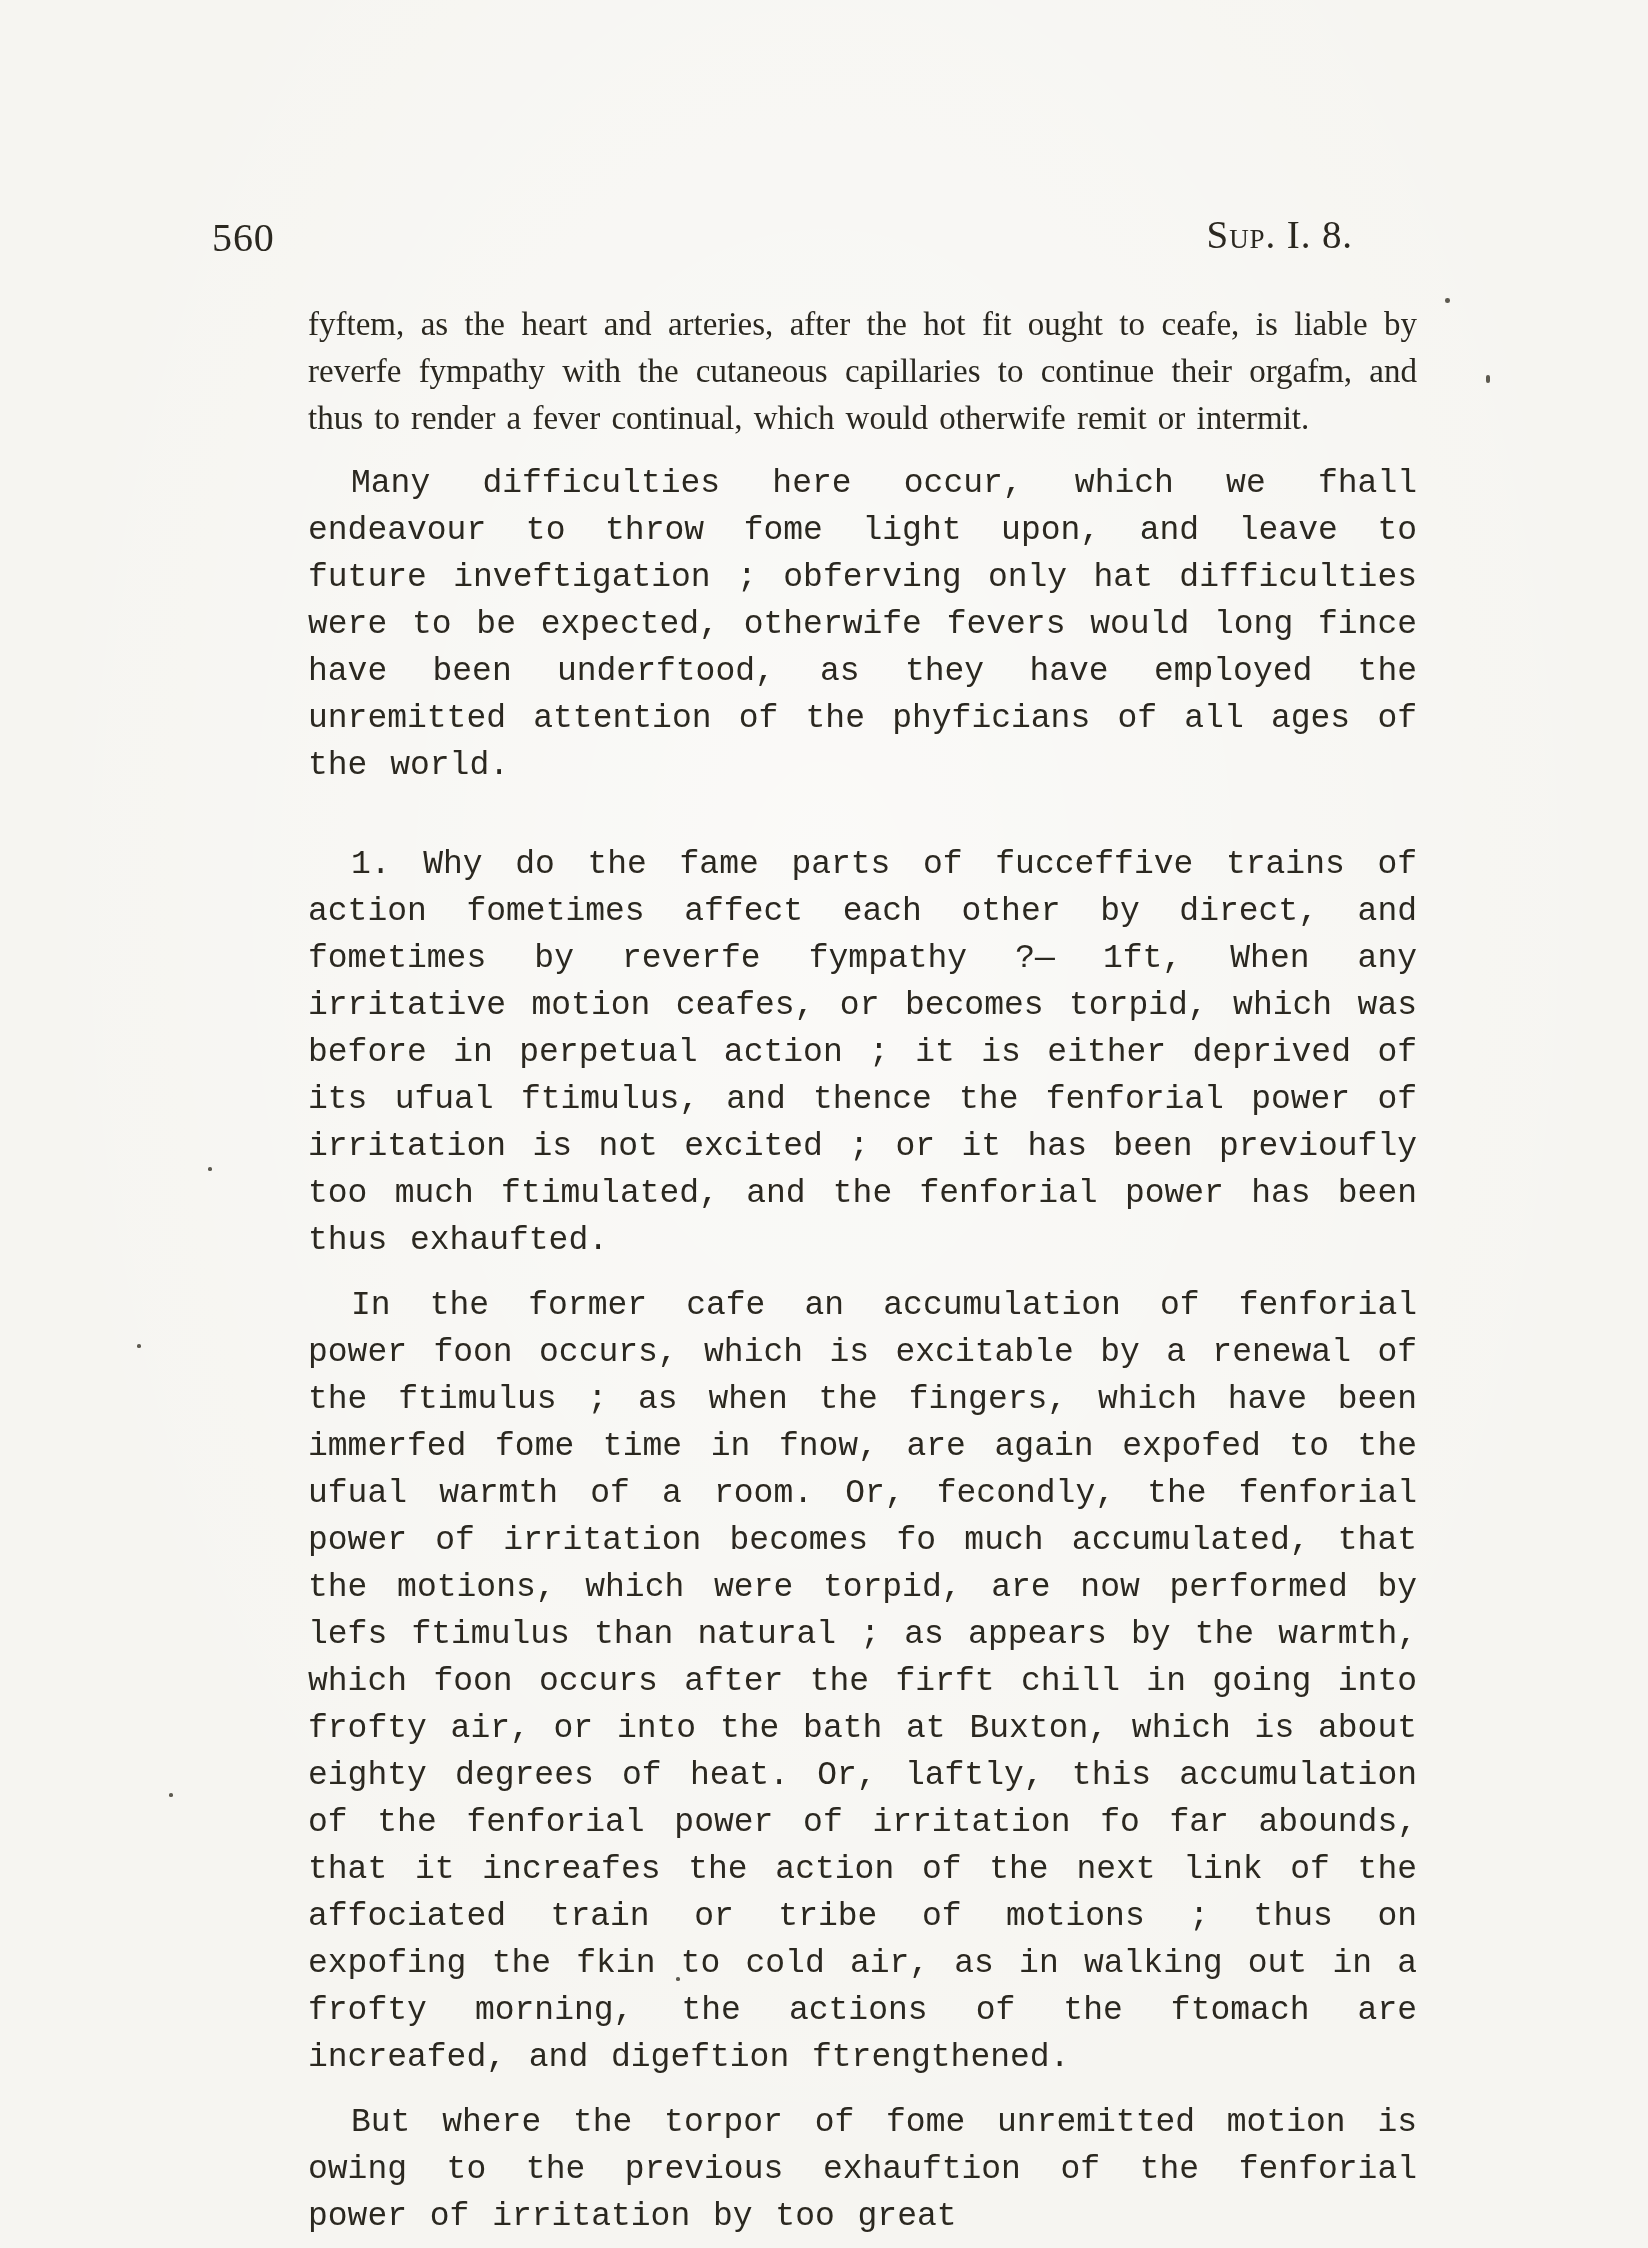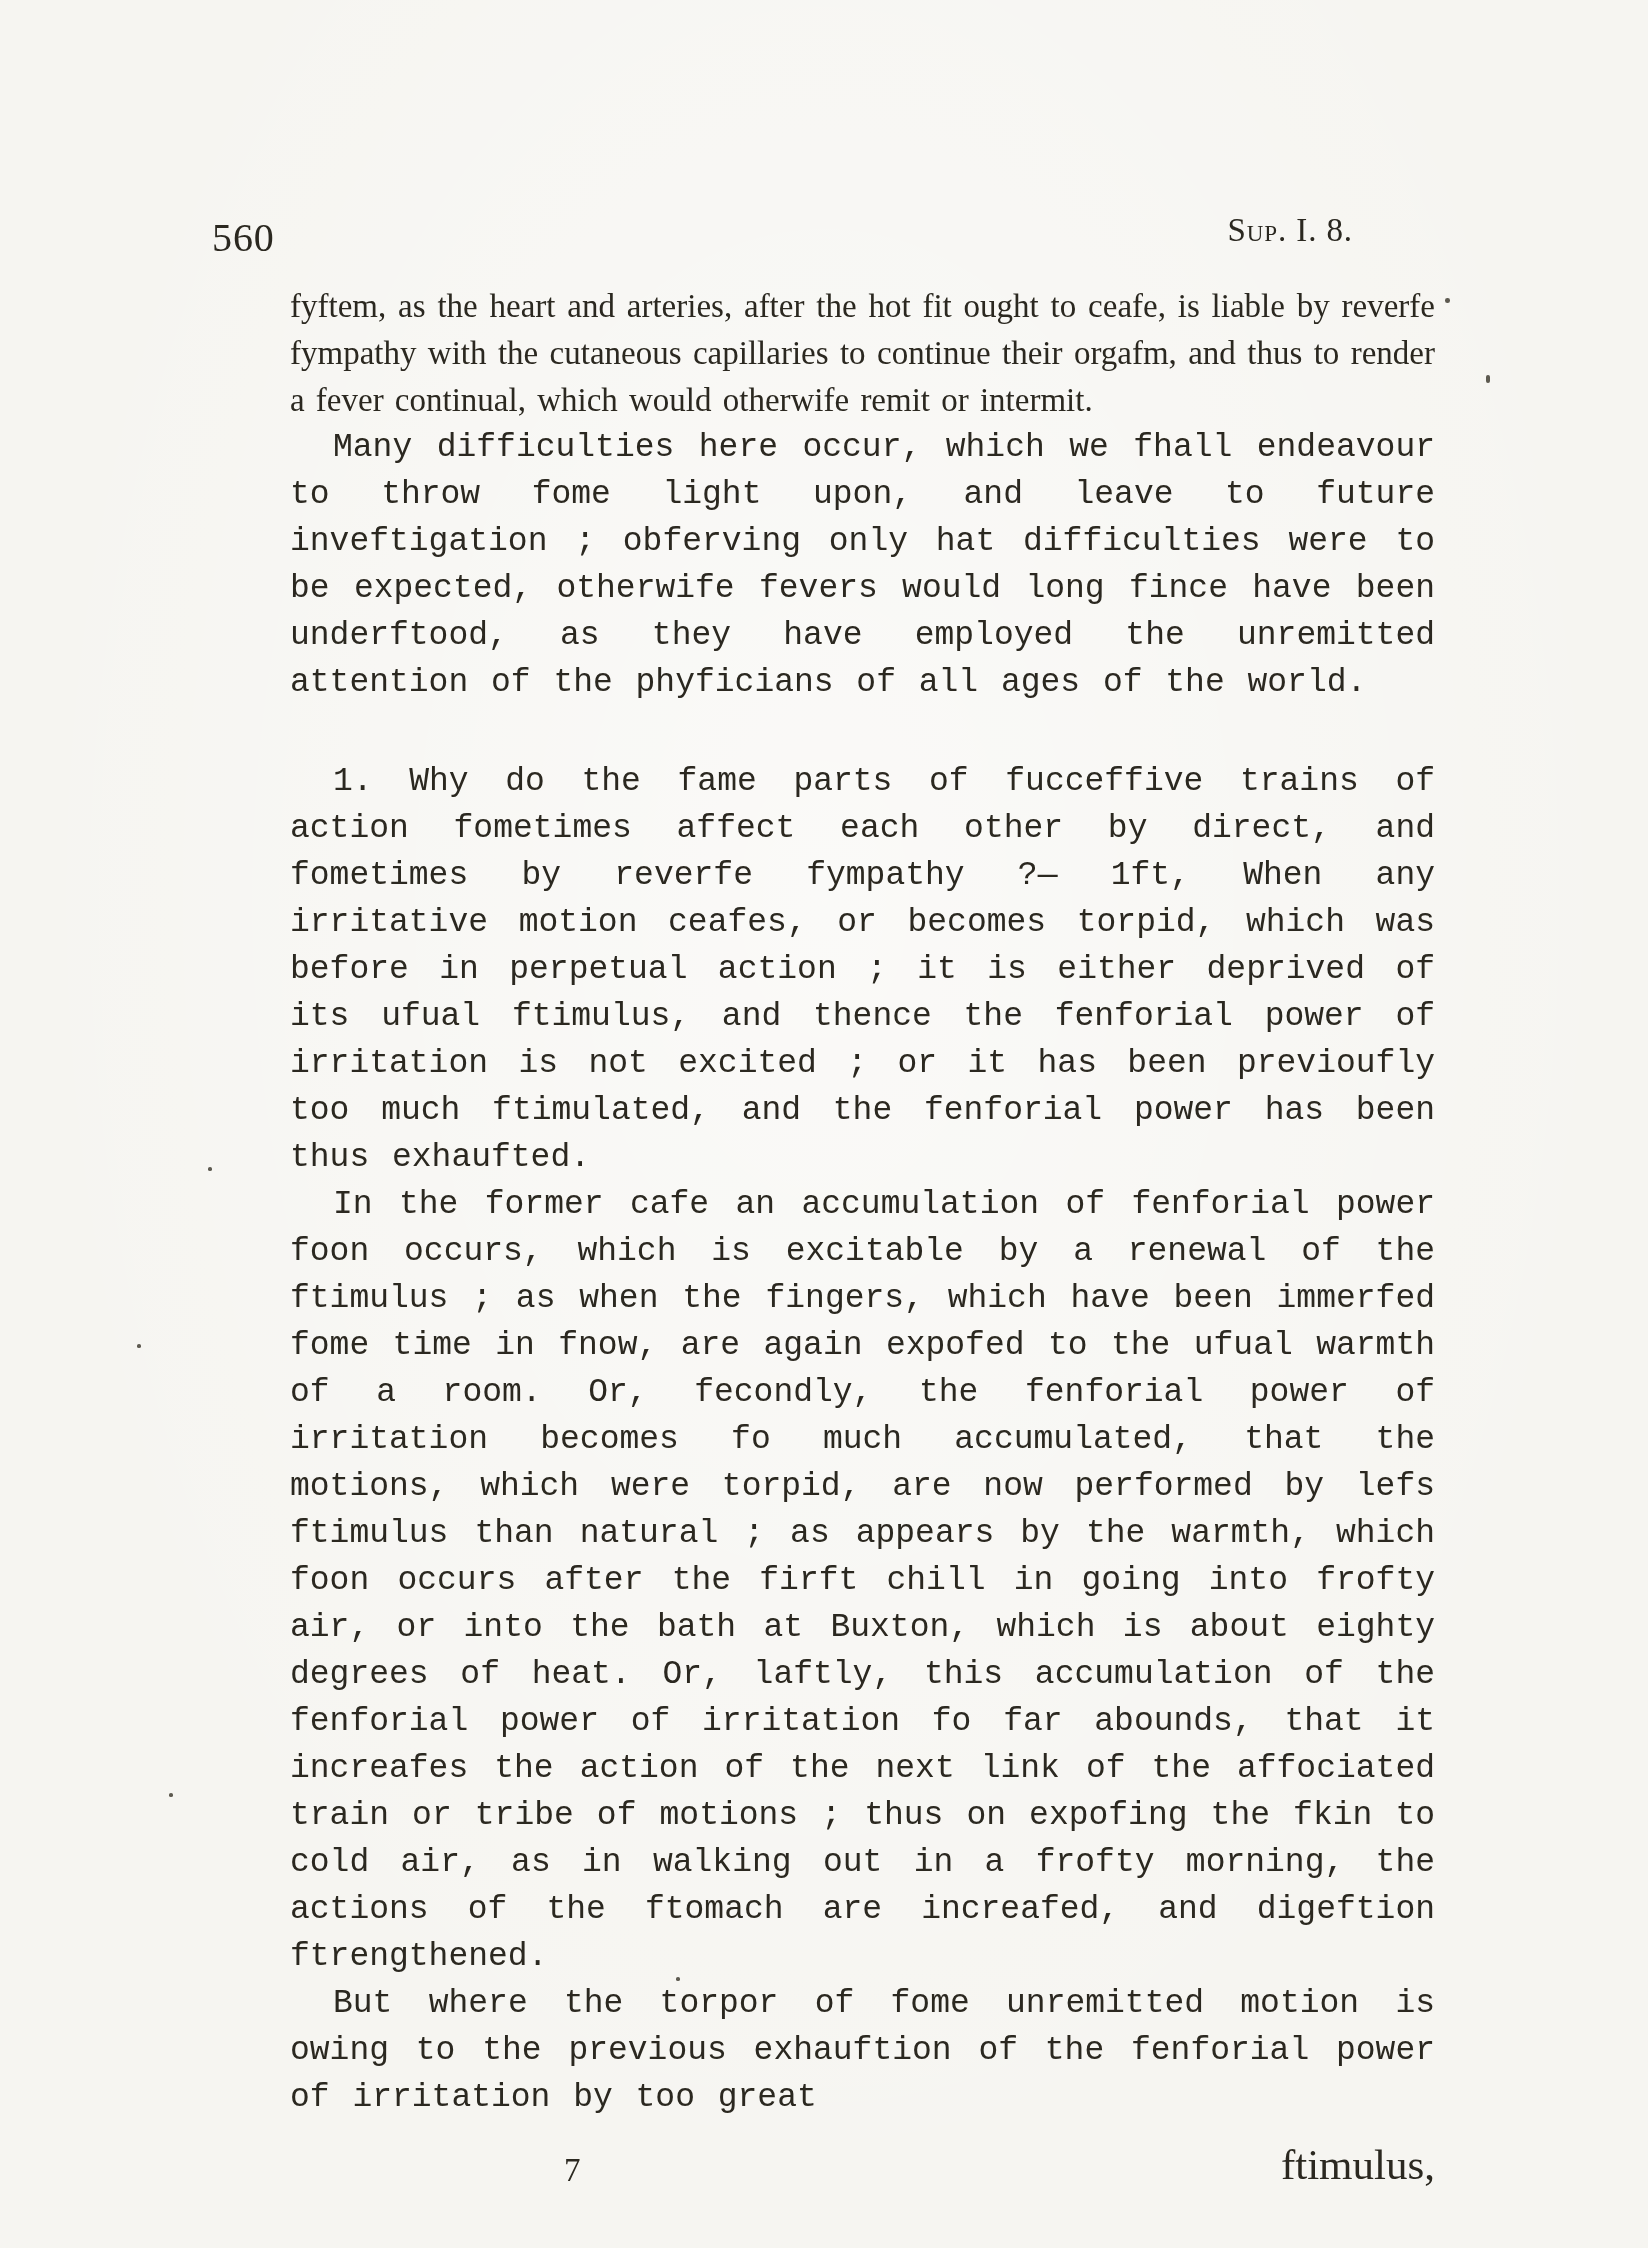--- a/index.html
+++ b/index.html
@@ -43,36 +43,36 @@
     top: 0;
     text-align: center;
     font-size: 37px;
     letter-spacing: 3.7px;
     word-spacing: 5.6px;
   }
   .section-label {
     position: absolute;
     right: 296px;
     top: 3.7px;
-    font-size: 33px;
+    font-size: 39px;
     font-variant: small-caps;
     letter-spacing: 0.9px;
   }
   .text-block {
     position: absolute;
     left: 290px;
     top: 283px;
     width: 1145px;
     font-size: 33px;
     line-height: 47px;
     text-align: justify;
     word-spacing: 0.09em;
   }
   .para {
-    margin: 0;
+    margin: 18px;
     padding: 0;
   }
   .indent { text-indent: 43px; font-family: Liberation Mono, monospace; }
   .section-gap { margin-top: 52px; }
   .footer-line {
     position: relative;
     margin-top: 26px;
     height: 47px;
   }
   .signature {

